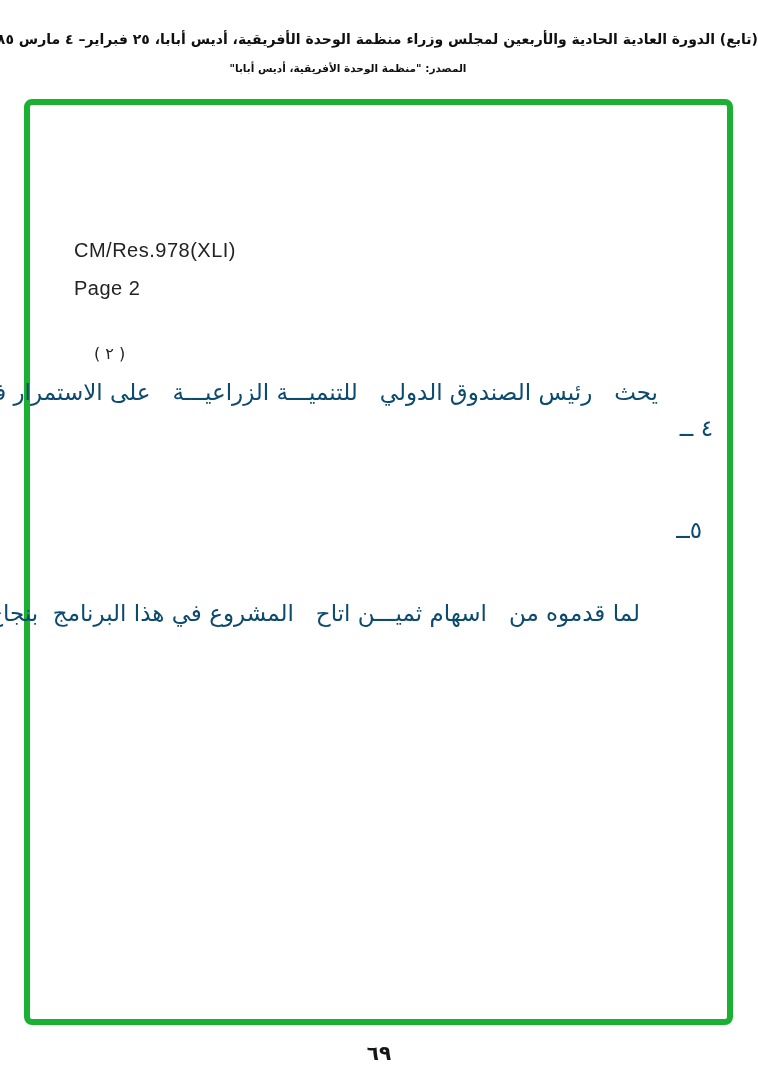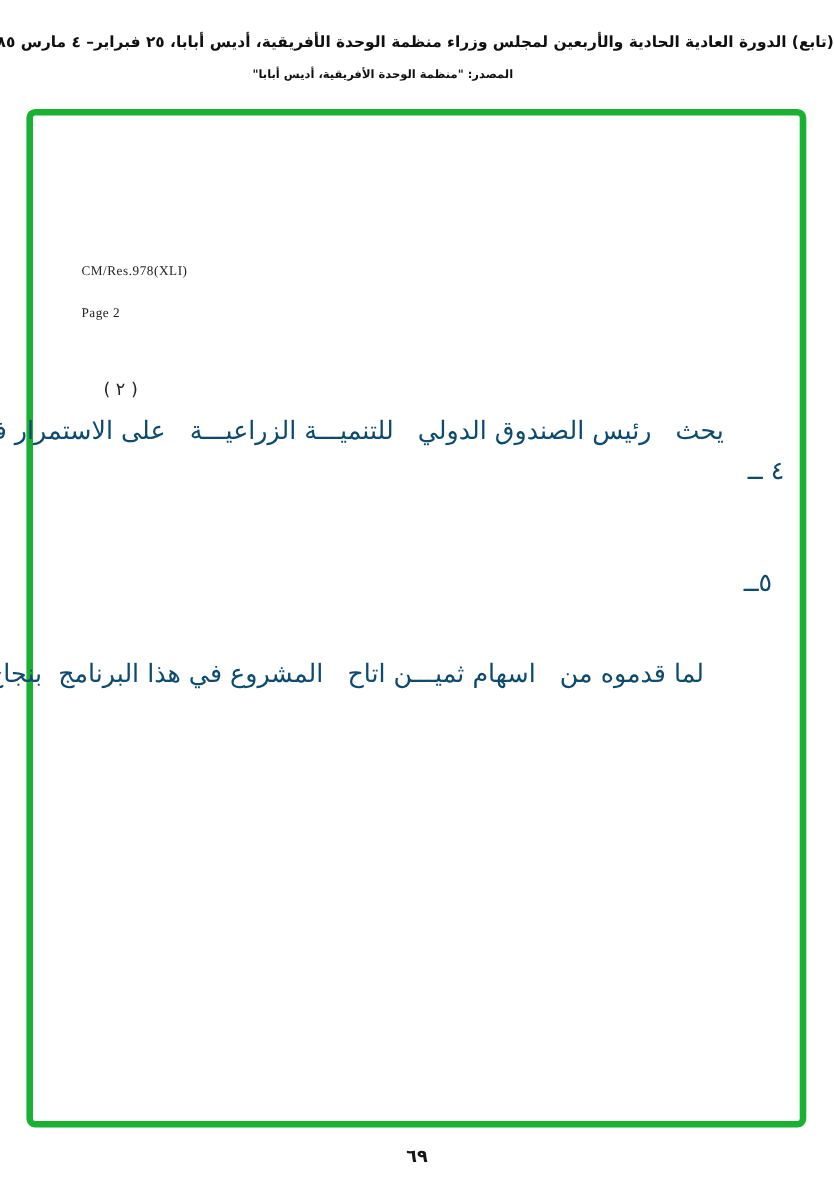--- a/index.html
+++ b/index.html
@@ -31,22 +31,22 @@
     position:absolute; left:24px; top:99px;
     width:709px; height:926px;
     border:6px solid #1ab132;
     border-radius:8px;
     background:transparent;
   }
 
   
   .ref, .pglabel {
     position:absolute; left:74px;
-    font-family:Liberation Serif, serif;
-    font-size:12px; color:#232323; letter-spacing:0.5px;
+    font-family:Liberation Sans, sans-serif;
+    font-size:20px; color:#232323; letter-spacing:0.5px;
     white-space:pre;
   }
   .ref { top:239px; }
   .pglabel { top:277px; }
 
   .marker {
     position:absolute; left:94px; top:344px;
     direction:rtl; font-size:16px; color:#232323;
     white-space:pre; letter-spacing:2px;
   }
@@ -64,21 +64,21 @@
   #i4l3 { right:168px; top:465px; }
   #n5   { right:56px;  top:518px; }
   #i5l1 { right:130px; top:516px; }
   #i5l2 { right:114px; top:559px; }
   #i5l3 { right:118px; top:601px; }
 
   
   .folio {
     position:absolute; top:1041px; left:0; right:0;
     text-align:center; direction:rtl;
-    font-weight:bold; font-size:16px; color:#161616;
+    font-weight:bold; font-size:20px; color:#161616;
     letter-spacing:1px;
   }
 </style>
 </head>
 <body>
 
 <div class="page">
 
   <div class="hdr1">(تابع) الدورة العادية الحادية والأربعين لمجلس وزراء منظمة الوحدة الأفريقية، أديس أبابا، ٢٥ فبراير– ٤ مارس ١٩٨٥</div>
 

